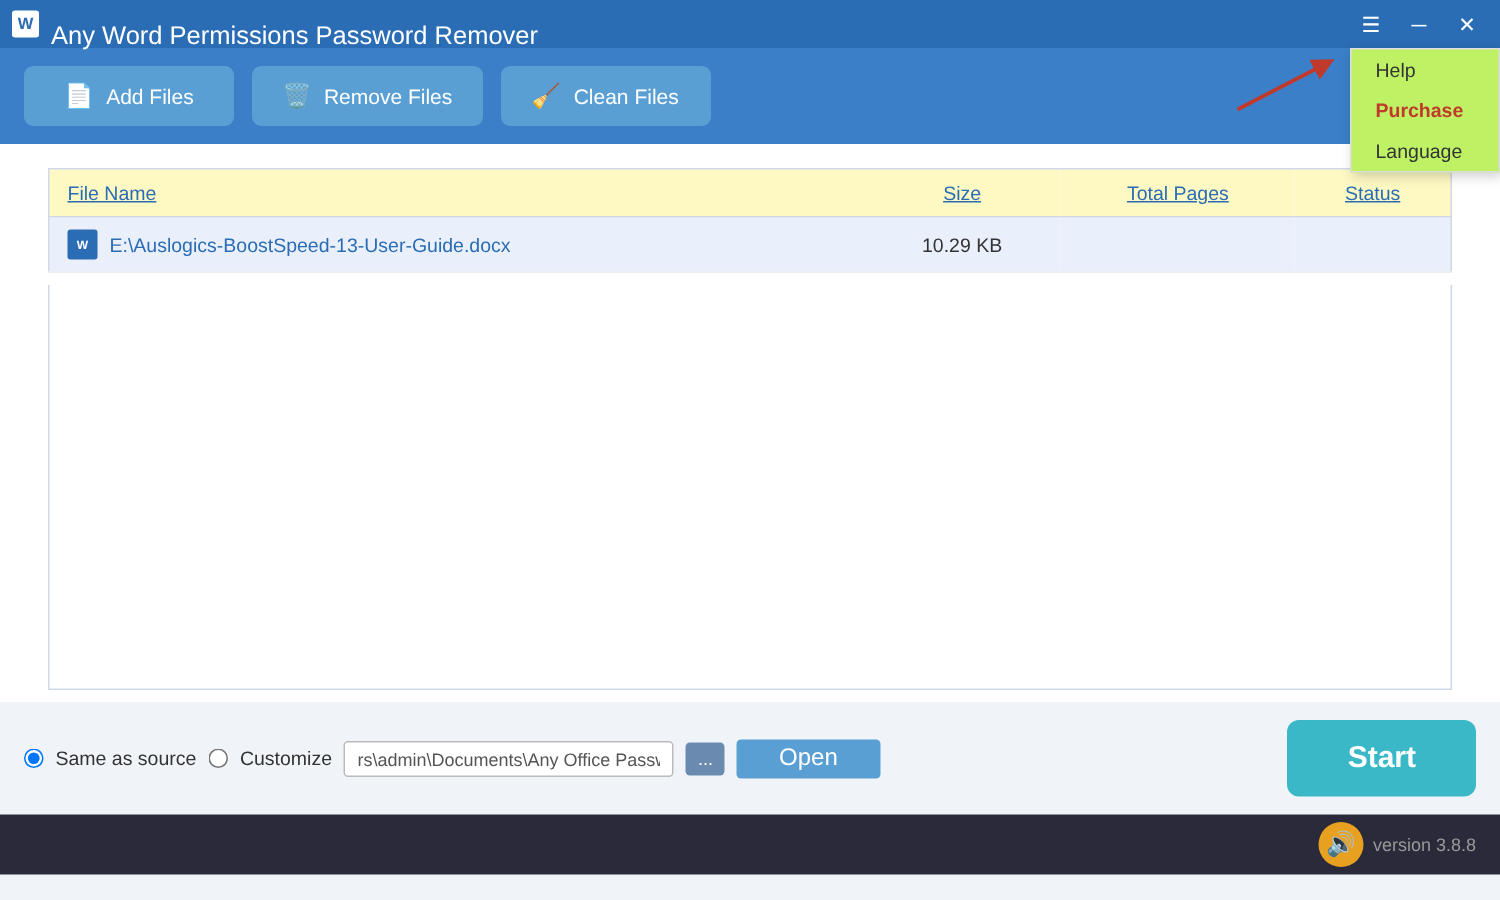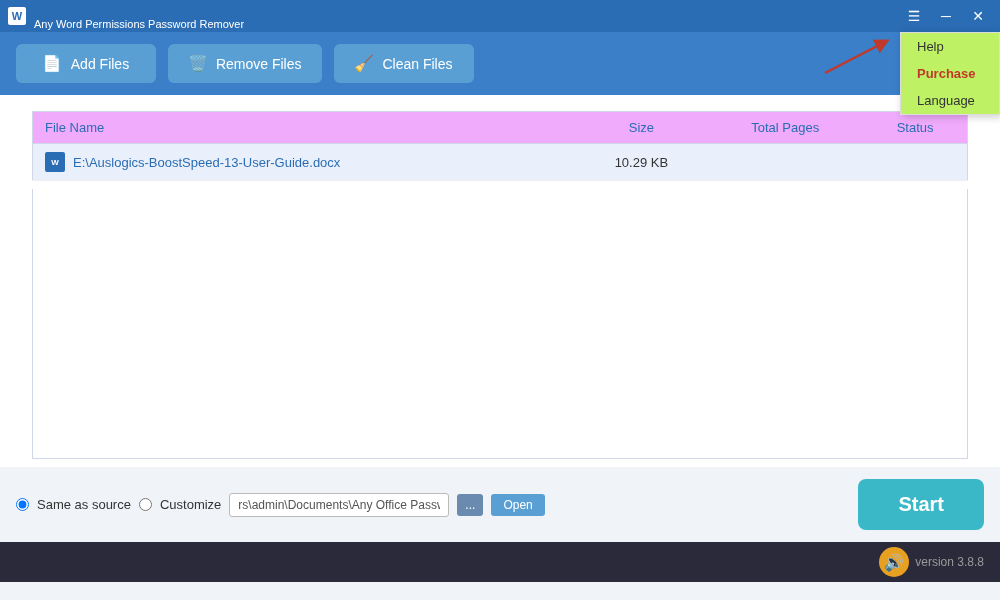--- a/index.html
+++ b/index.html
@@ -33,21 +33,21 @@
       background: #fff;
       border-radius: 2px;
       display: flex;
       align-items: center;
       justify-content: center;
       font-size: 11px;
       font-weight: bold;
       color: #2a6db5;
     }
     .title-bar-title {
-      font-size: 11px;
+      font-size: 17px;
       margin-top: 16px;
     }
     .title-bar-controls {
       display: flex;
       gap: 4px;
     }
     .title-bar-btn {
       width: 28px;
       height: 24px;
       background: transparent;
@@ -128,27 +128,28 @@
       border-collapse: collapse;
       border: 1px solid #d0d8e8;
       margin: 8px 16px;
       width: calc(100% - 32px);
     }
     .table-wrapper {
       padding: 8px 16px;
       background: white;
     }
     .file-table th {
-      background: #f0abfc;
+      background: #fef9c3;
       color: #2a6db5;
       font-size: 13px;
       font-weight: 500;
       padding: 8px 12px;
       text-align: left;
       border-bottom: 1px solid #d0d8e8;
+      text-decoration: underline;
     }
     .file-table th:nth-child(2),
     .file-table th:nth-child(3),
     .file-table th:nth-child(4) {
       text-align: center;
     }
     .file-table td {
       padding: 8px 12px;
       font-size: 13px;
       border-bottom: 1px solid #eee;
@@ -235,23 +236,23 @@
       border-radius: 3px;
       padding: 4px 8px;
       color: white;
       font-size: 12px;
       cursor: pointer;
     }
     .open-btn {
       background: #5a9fd4;
       border: none;
       border-radius: 3px;
-      padding: 4px 12px;
-      color: white;
-      font-size: 12px;
+      padding: 4px 28px;
+      color: white;
+      font-size: 16px;
       cursor: pointer;
     }
     .start-btn {
       background: #3ab8c8;
       border: none;
       border-radius: 8px;
       padding: 14px 40px;
       color: white;
       font-size: 20px;
       font-weight: bold;

